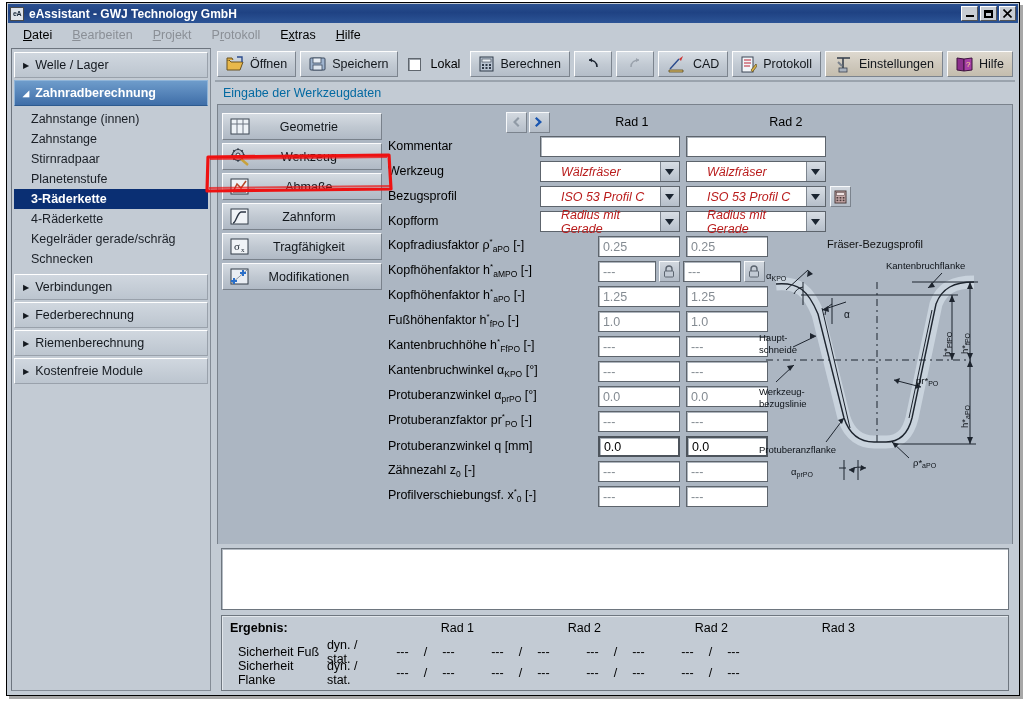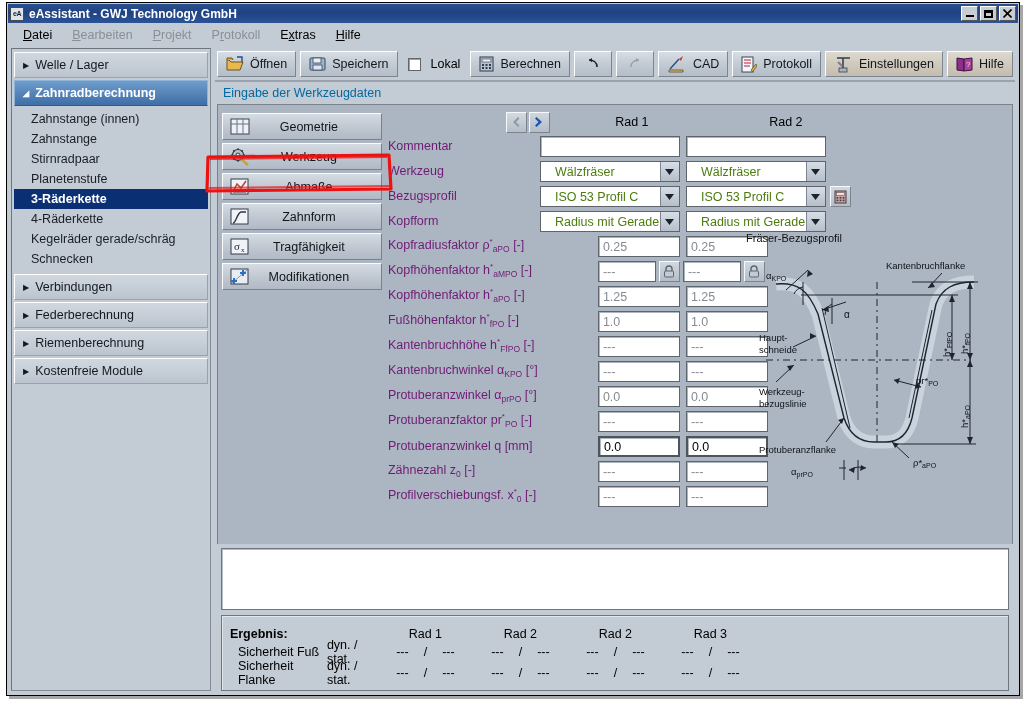--- a/index.html
+++ b/index.html
@@ -121,35 +121,35 @@
   .navspacer { width: 118px; }
   .navbtn {
     width: 21px; height: 21px; margin-right: 2px;
     background: linear-gradient(to bottom,#d3d9e0,#b5bec9);
     border: 1px solid #f6f8fa; border-right-color: #7b838d; border-bottom-color: #7b838d;
     display: flex; align-items: center; justify-content: center;
   }
   .colhdr { font-size: 12.5px; text-align: center; width: 148px; margin-left: 6px; }
   .frow { display: flex; align-items: center; height: 25px; }
   .flabel {
-    width: 152px; font-size: 12.5px; color: #701a75;
+    width: 152px; font-size: 12.5px; color: #000000;
     white-space: nowrap; line-height: 1.05;
   }
   .flabel sup { font-size: 8px; vertical-align: super; }
   .flabel sub { font-size: 8.5px; vertical-align: -3px; }
   .fld {
     height: 21px; background: #fff; border: 1px solid #5d646c;
     box-shadow: inset 1px 1px 0 #aeb5bd;
     font-size: 12.5px; display: flex; align-items: center;
     padding-left: 4px; color: #848b92;
   }
   .fld.active { color: #000; border: 2px solid #4d545c; }
   .w-comment { width: 140px; }
   .w-combo { width: 140px; display: flex; padding: 0; align-items: stretch; }
-  .combo-txt { flex: 1; display: flex; align-items: center; padding-left: 14px; color: #4d7c0f; background: #fff; }
+  .combo-txt { flex: 1; display: flex; align-items: center; padding-left: 20px; color: #b91c1c; background: #fff; font-style: italic; }
   .combo-arrow {
     width: 19px; background: linear-gradient(to bottom,#d7dde4,#b6bfca);
     border-left: 1px solid #7d858f;
     display: flex; align-items: center; justify-content: center;
   }
   .w-num { width: 82px; }
   .gap { width: 6px; }
   .lockbtn {
     width: 21px; height: 21px; margin-left: 3px;
     background: linear-gradient(to bottom,#d2d8df,#b4bdc8);
@@ -158,35 +158,35 @@
   }
   .calcbtn {
     width: 21px; height: 21px; margin-left: 4px;
     background: linear-gradient(to bottom,#d2d8df,#b4bdc8);
     border: 1px solid #f7f9fb; border-right-color: #7b838d; border-bottom-color: #7b838d;
     display: flex; align-items: center; justify-content: center;
   }
   
   .diagram { position: absolute; right: 4px; top: 122px; width: 258px; height: 262px; }
   .diagtitle {
-    position: absolute; top: 0; width: 100%; text-align: left;
+    position: absolute; top: 6px; width: 100%; text-align: center;
     font-size: 11px; color: #111;
   }
   
   .msgbox {
     height: 62px; margin: 4px 6px 0 6px; background: #fff;
     border: 1px solid #6e767f; box-shadow: inset 1px 1px 0 #b5bcc4;
   }
   .resultbox {
     margin: 5px 6px 0 6px; height: 76px;
     background: #c3cbd4; border: 1px solid #6e767f;
     box-shadow: inset 1px 1px 0 #e2e7ec;
     padding: 5px 8px; font-size: 12.5px;
   }
-  .res-hdr { display: flex; align-items: flex-end; height: 20px; }
+  .res-hdr { display: flex; align-items: flex-start; height: 20px; gap: 32px; }
   .res-title { font-weight: bold; width: 148px; }
   .res-col { width: 95px; text-align: center; }
   .res-row { display: flex; align-items: center; height: 21px; }
   .res-name { width: 97px; padding-left: 8px; }
   .res-dyn { width: 51px; }
   .res-cell { width: 95px; display: flex; justify-content: center; gap: 15px; }
   
   .annot {
     position: absolute; left: 196px; top: 148px;
     width: 192px; height: 44px; pointer-events: none; z-index: 40;

